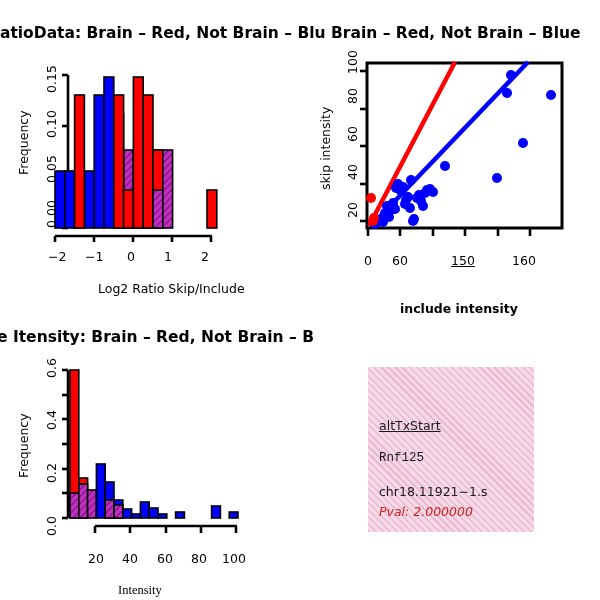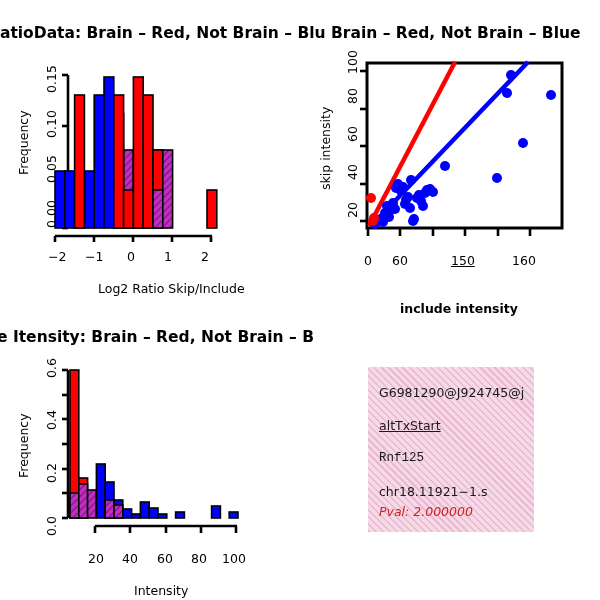--- a/index.html
+++ b/index.html
@@ -262,21 +262,21 @@
   <div class="vtick" style="left:44px; top:483px;">0.2</div>
   <div class="vtick" style="left:44px; top:430px;">0.4</div>
   <div class="vtick" style="left:44px; top:378px;">0.6</div>
 
   <div class="tick-label" style="left:88px; top:551px;">20</div>
   <div class="tick-label" style="left:122px; top:551px;">40</div>
   <div class="tick-label" style="left:157px; top:551px;">60</div>
   <div class="tick-label" style="left:191px; top:551px;">80</div>
   <div class="tick-label" style="left:222px; top:551px;">100</div>
 
-  <div class="axis-label" style="left:134px; top:583px;">Intensity</div>
+  <div class="axis-label" style="left:118px; top:583px;font-family:Liberation Serif, serif;">Intensity</div>
 
   <svg style="position:absolute; left:0; top:300px;" width="300" height="300">
     <defs>
       <pattern id="purpleHatch2" width="5" height="5" patternUnits="userSpaceOnUse" patternTransform="rotate(45)">
         <rect width="5" height="5" fill="#c030c0"></rect>
         <line x1="0" y1="0" x2="0" y2="5" stroke="#7a0f7a" stroke-width="2.2"></line>
       </pattern>
     </defs>
 
     <g stroke="#000" stroke-width="2.6">
@@ -330,18 +330,17 @@
       <rect x="175.6" y="212" width="8.8" height="6" fill="#0000FF"></rect>
 
       <rect x="211.6" y="206" width="8.8" height="12" fill="#0000FF"></rect>
 
       <rect x="229.2" y="212" width="8.8" height="6" fill="#0000FF"></rect>
     </g>
   </svg>
 </div>
 
 <div id="info-box">
-  <div class="line" style="top:18px;">G6981290@J924745@j</div>
   <div class="line" style="top:51px;text-decoration:underline;">altTxStart</div>
   <div class="line" style="top:84px;font-family:Liberation Mono, monospace;">Rnf125</div>
   <div class="line" style="top:117px;">chr18.11921−1.s</div>
   <div class="line pval" style="top:137px;font-style:italic;">Pval: 2.000000</div>
 </div>
 
 </body></html>

